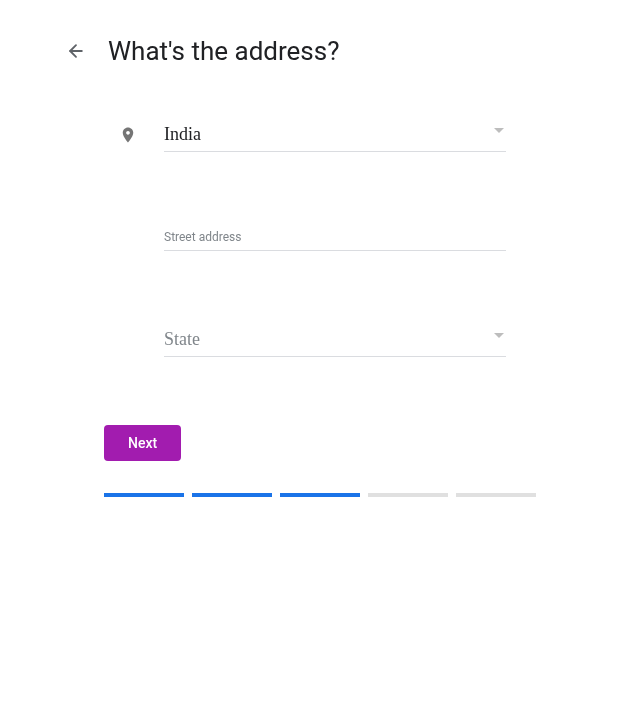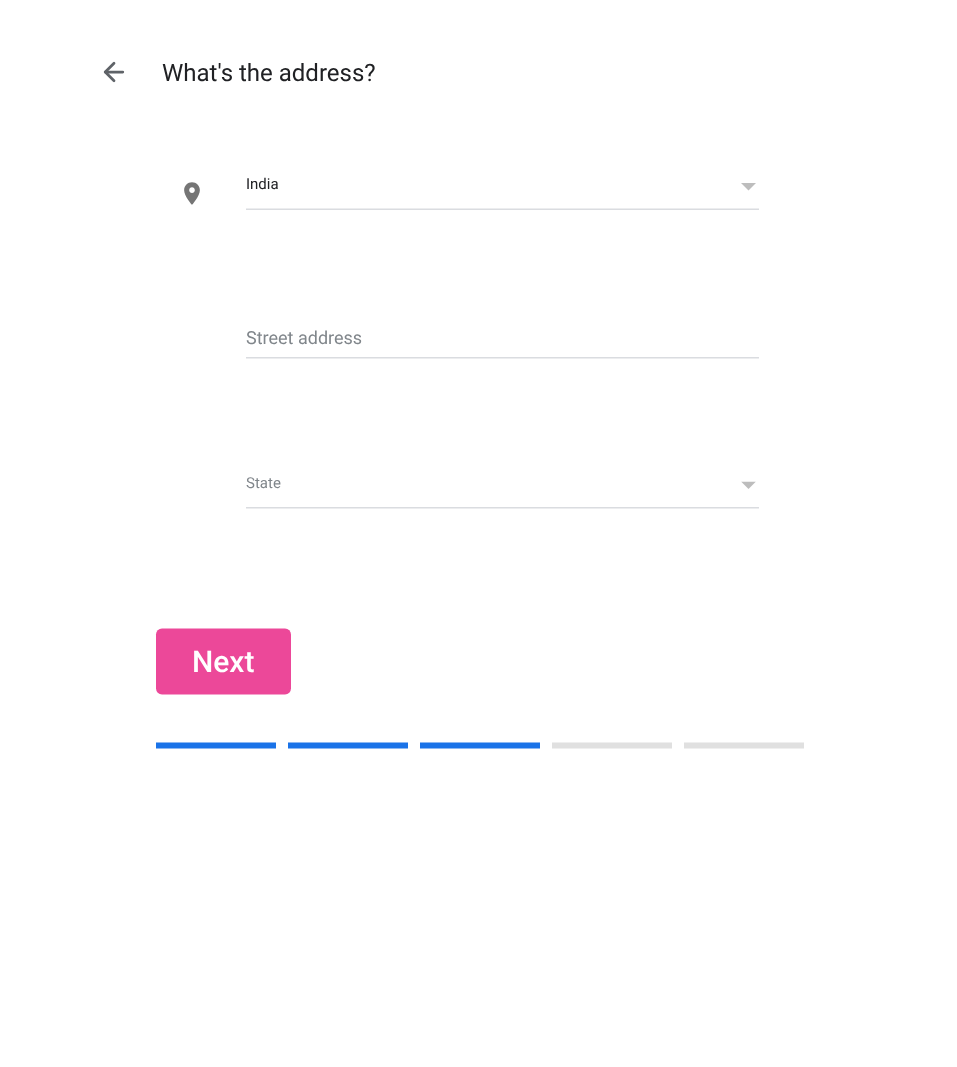--- a/index.html
+++ b/index.html
@@ -26,21 +26,21 @@
     .back-btn {
       width: 24px;
       height: 24px;
       cursor: pointer;
       display: flex;
       align-items: center;
       justify-content: center;
       color: #5f6368;
     }
     .page-title {
-      font-size: 16px;
+      font-size: 26px;
       font-weight: 400;
       color: #202124;
     }
     .form-area {
       padding-left: 52px;
     }
     .form-row {
       display: flex;
       align-items: flex-start;
       gap: 24px;
@@ -57,21 +57,21 @@
     }
     .fields-col {
       flex: 1;
       max-width: 342px;
     }
     .field {
       position: relative;
       margin-bottom: 72px;
     }
     .field:last-child {
-      margin-bottom: 12px;
+      margin-bottom: 0;
     }
     .field-input {
       width: 100%;
       border: none;
       border-bottom: 1px solid #dadce0;
       padding: 6px 0;
       font-size: 12px;
       color: #202124;
       background: transparent;
       outline: none;
@@ -80,45 +80,46 @@
     .field-input::placeholder {
       color: #80868b;
     }
     .select-field {
       position: relative;
     }
     .select-value {
       width: 100%;
       border-bottom: 1px solid #dadce0;
       padding: 6px 24px 6px 0;
-      font-size: 10px;
+      font-size: 18px;
       color: #202124;
       cursor: pointer;
       min-height: 28px;
+      font-family: Liberation Serif, serif;
     }
     .select-value.placeholder {
       color: #80868b;
     }
     .select-caret {
       position: absolute;
       right: 2px;
       top: 10px;
       color: #bdbdbd;
     }
     .footer {
       padding-left: 40px;
       margin-top: 24px;
     }
     .next-btn {
-      background: #ec4899;
+      background: #a21caf;
       color: #fff;
       border: none;
       border-radius: 4px;
       padding: 10px 24px;
-      font-size: 20px;
+      font-size: 14px;
       font-weight: 500;
       cursor: pointer;
       font-family: inherit;
     }
     .progress {
       display: flex;
       gap: 8px;
       margin-top: 32px;
       padding-left: 40px;
     }

